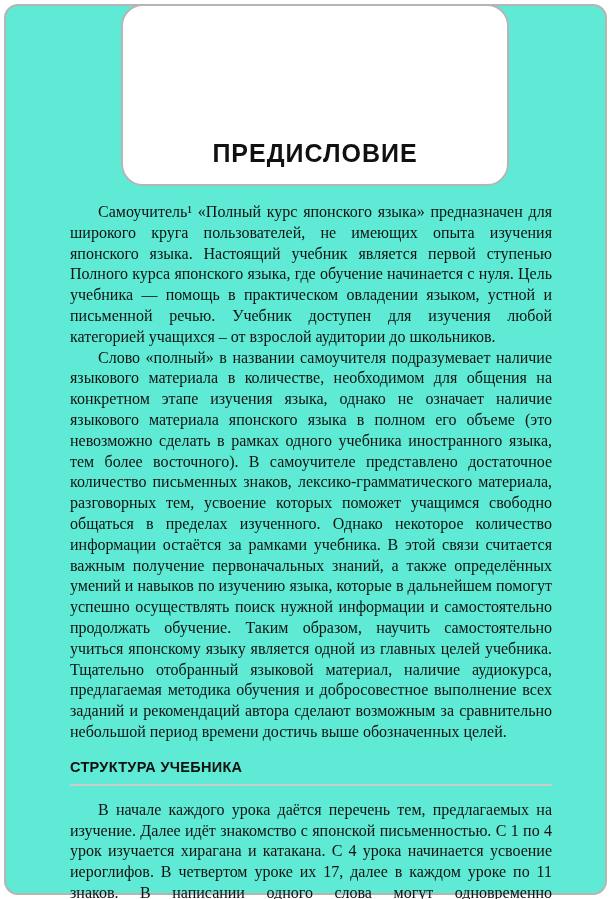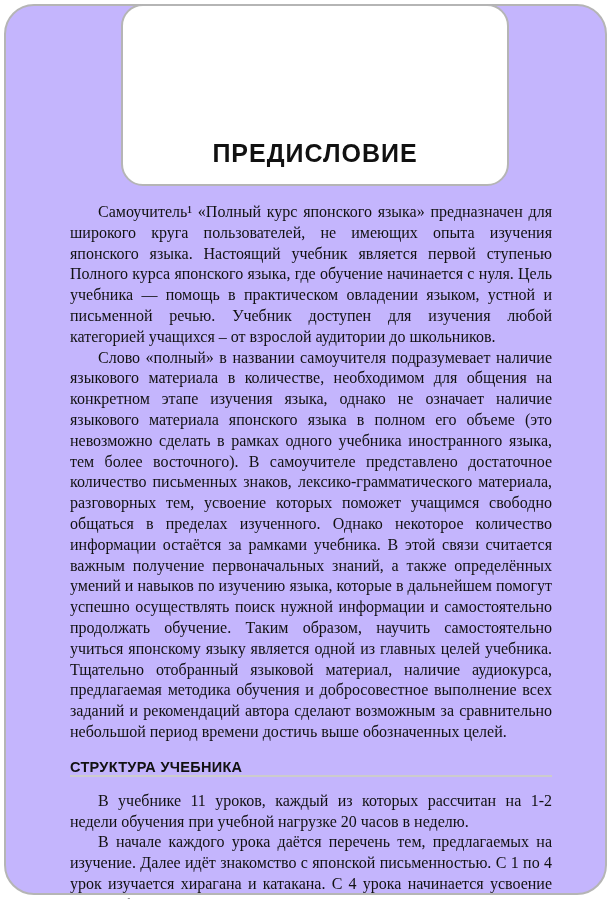--- a/index.html
+++ b/index.html
@@ -5,23 +5,23 @@
   * { box-sizing: border-box; margin: 0; padding: 0; }
   html, body {
     width: 611px; height: 899px;
     background: #ffffff;
     font-family: "Liberation Serif", serif;
   }
   .page {
     position: absolute;
     left: 4px; top: 4px;
     width: 603px; height: 891px;
-    background: #c4b5fd;
+    background: #5eead4;
     border: 2px solid #b5b5b5;
-    border-radius: 30px;
+    border-radius: 14px;
   }
   .title-tab {
     position: absolute;
     left: 115px; top: -2px;
     width: 388px; height: 182px;
     background: #ffffff;
     border: 2px solid #b5b5b5;
     border-radius: 22px;
     display: flex;
     align-items: flex-end;
@@ -46,20 +46,21 @@
     text-align: justify;
     text-indent: 28px;
     color: #111111;
   }
   .section-heading {
     font-family: "Liberation Sans", sans-serif;
     font-weight: bold;
     font-size: 14.5px;
     color: #111111;
     margin-top: 16px;
+    padding-bottom: 9px;
     border-bottom: 2px solid #cccccc;
     letter-spacing: 0.3px;
   }
   .section-body { margin-top: 14px; }
   .footnote-block {
     position: absolute;
     left: 64px;
     bottom: 46px;
     width: 482px;
   }
@@ -82,19 +83,18 @@
     <div class="page-title">ПРЕДИСЛОВИЕ</div>
   </div>
 
   <div class="content">
     <p class="para">Самоучитель¹ «Полный курс японского языка» предназначен для широкого круга пользователей, не имеющих опыта изучения японского языка. Настоящий учебник является первой ступенью Полного курса японского языка, где обучение начинается с нуля. Цель учебника — помощь в практическом овладении языком, устной и письменной речью. Учебник доступен для изучения любой категорией учащихся – от взрослой аудитории до школьников.</p>
     <p class="para">Слово «полный» в названии самоучителя подразумевает наличие языкового материала в количестве, необходимом для общения на конкретном этапе изучения языка, однако не означает наличие языкового материала японского языка в полном его объеме (это невозможно сделать в рамках одного учебника иностранного языка, тем более восточного). В самоучителе представлено достаточное количество письменных знаков, лексико-грамматического материала, разговорных тем, усвоение которых поможет учащимся свободно общаться в пределах изученного. Однако некоторое количество информации остаётся за рамками учебника. В этой связи считается важным получение первоначальных знаний, а также определённых умений и навыков по изучению языка, которые в дальнейшем помогут успешно осуществлять поиск нужной информации и самостоятельно продолжать обучение. Таким образом, научить самостоятельно учиться японскому языку является одной из главных целей учебника. Тщательно отобранный языковой материал, наличие аудиокурса, предлагаемая методика обучения и добросовестное выполнение всех заданий и рекомендаций автора сделают возможным за сравнительно небольшой период времени достичь выше обозначенных целей.</p>
 
     <h2 class="section-heading">СТРУКТУРА УЧЕБНИКА</h2>
 
     <div class="section-body">
-      <p class="para">В учебнике 11 уроков, каждый из которых рассчитан на 1-2 недели обучения при учебной нагрузке 20 часов в неделю.</p>
       <p class="para">В начале каждого урока даётся перечень тем, предлагаемых на изучение. Далее идёт знакомство с японской письменностью. С 1 по 4 урок изучается хирагана и катакана. С 4 урока начинается усвоение иероглифов. В четвертом уроке их 17, далее в каждом уроке по 11 знаков. В написании одного слова могут одновременно присутствовать иероглифы и кана, например: えい語, 家ぞく. Если иероглиф не изучался, его чтение пишется каной (в примере подчеркнуто): えい語, 家ぞく. В каждом слове иероглиф имеет сверху фонетическую транскрипцию (маленькие знаки хираганы) — фуригану. Наличие для каждого знака (каны, иероглифов) порядка написания, а для иероглифов сло-</p>
     </div>
   </div>
 
 
 </div>
 
 </body></html>

